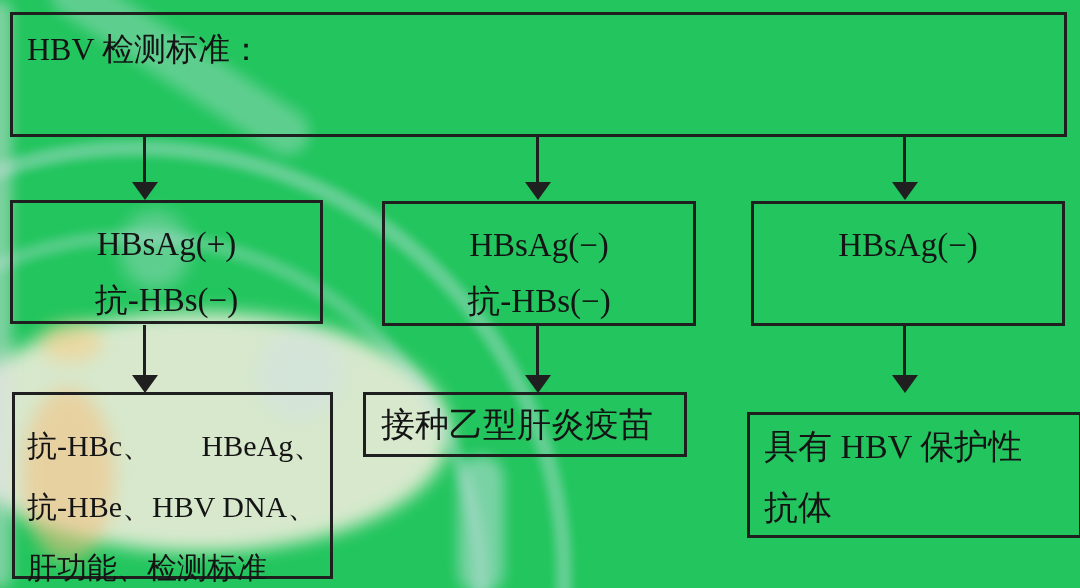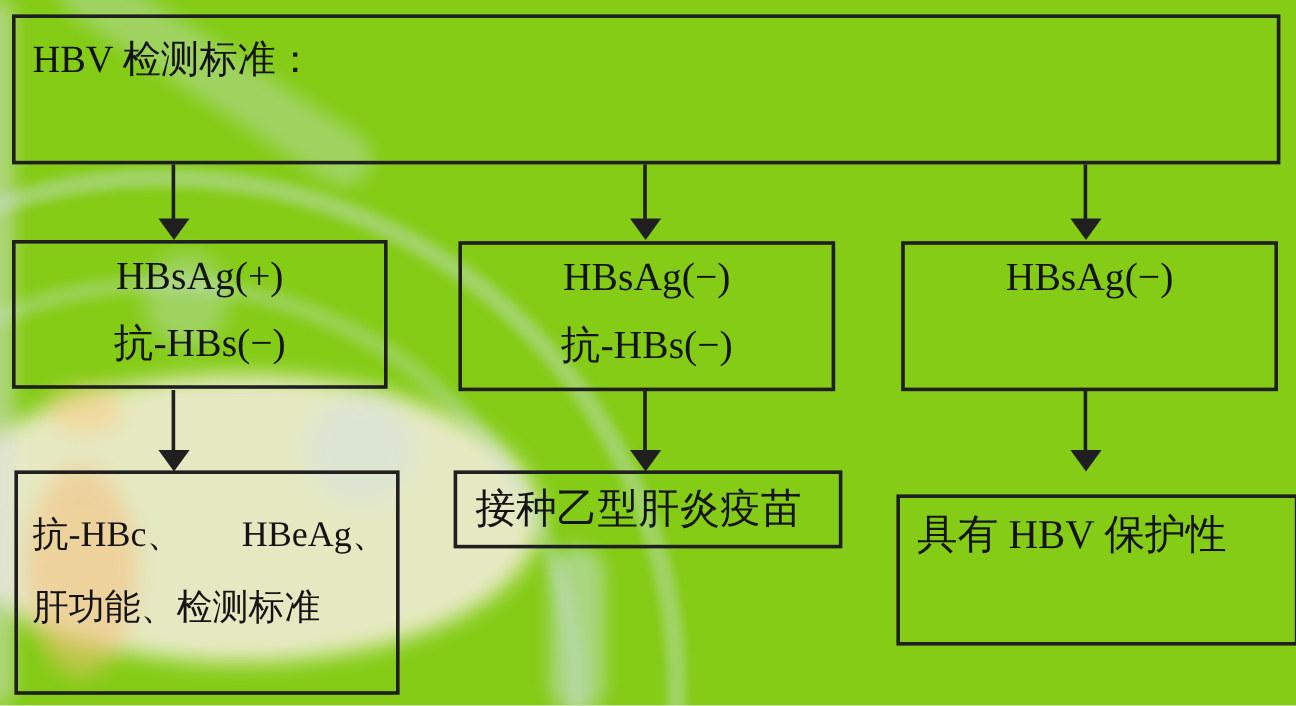--- a/index.html
+++ b/index.html
@@ -1,40 +1,40 @@
 <!DOCTYPE html>
 <html style="--border: #1f1f1f; --text: #141414; --watermark-blue: #cfe0ea; --watermark-orange: #f5bf7e; --watermark-cream: #f7efe0;"><head>
 <meta charset="utf-8">
 <style>
   html,body{margin:0;padding:0;background:#ffffff;}
   .stage{
-    position:relative;width:1080px;height:588px;background:#84cc16;overflow:hidden;
+    position:relative;width:1080px;height:588px;background:#22c55e;overflow:hidden;
     font-family:"Liberation Serif","DejaVu Serif",serif;color:var(--text,#141414);
   }
   
   .wm{position:absolute;z-index:0;pointer-events:none;}
   .wm-ring{border-radius:50%;border:16px solid var(--watermark-blue,#cfe0ea);opacity:.38;filter:blur(4px);}
   .wm-ring2{border-radius:50%;border:14px solid var(--watermark-blue,#cfe0ea);opacity:.30;filter:blur(5px);}
   .wm-blob{border-radius:50%;filter:blur(9px);}
   .wm-streak{filter:blur(7px);border-radius:24px;}
   
   .box{
     position:absolute;z-index:2;border:3px solid var(--border,#1f1f1f);
     box-sizing:border-box;background:transparent;
   }
   .line{white-space:nowrap;}
   #box-criteria{left:10px;top:12px;width:1057px;height:125px;padding:6px 14px;font-size:32px;line-height:57px;}
   #box-criteria sup{font-size:19px;line-height:0;}
-  .serology{text-align:center;font-size:33px;line-height:56px;padding-top:0;}
+  .serology{text-align:center;font-size:33px;line-height:56px;padding-top:13px;}
   #box-s1{left:10px;top:200px;width:313px;height:124px;}
   #box-s2{left:382px;top:201px;width:314px;height:125px;}
   #box-s3{left:751px;top:201px;width:314px;height:125px;}
   #box-o1{left:12px;top:392px;width:321px;height:187px;font-size:30px;line-height:61px;padding:20px 12px;}
   #box-o1 .line:first-child{word-spacing:42px;}
-  #box-o2{left:378px;top:392px;width:324px;height:65px;font-size:34px;line-height:59px;padding:0 15px;}
+  #box-o2{left:363px;top:392px;width:324px;height:65px;font-size:34px;line-height:59px;padding:0 15px;}
   #box-o3{left:747px;top:412px;width:335px;height:126px;font-size:34px;line-height:61px;padding:1px 14px;}
   
   .arrow{position:absolute;z-index:1;width:26px;}
   .arrow .stem{position:absolute;left:11px;top:0;bottom:16px;width:3px;background:var(--border,#1f1f1f);}
   .arrow .head{position:absolute;left:0;bottom:0;width:0;height:0;
     border-left:13px solid transparent;border-right:13px solid transparent;
     border-top:18px solid var(--border,#1f1f1f);}
   .arrow-r1{top:137px;height:63px;}
   .arrow-r2{top:325px;height:68px;}
 </style>
@@ -91,22 +91,24 @@
     <div class="stem"></div>
     <div class="head"></div>
   </div>
   <div class="arrow arrow-r2" style="left:892px;">
     <div class="stem"></div>
     <div class="head"></div>
   </div>
 
   <div class="box" id="box-o1">
     <div class="line">抗-HBc、 HBeAg、</div>
+    <div class="line">抗-HBe、HBV DNA、</div>
     <div class="line">肝功能、检测标准</div>
   </div>
   <div class="box" id="box-o2">
     <div class="line">接种乙型肝炎疫苗</div>
   </div>
   <div class="box" id="box-o3">
     <div class="line">具有 HBV 保护性</div>
+    <div class="line">抗体</div>
   </div>
 
 </div>
 
 </body></html>

